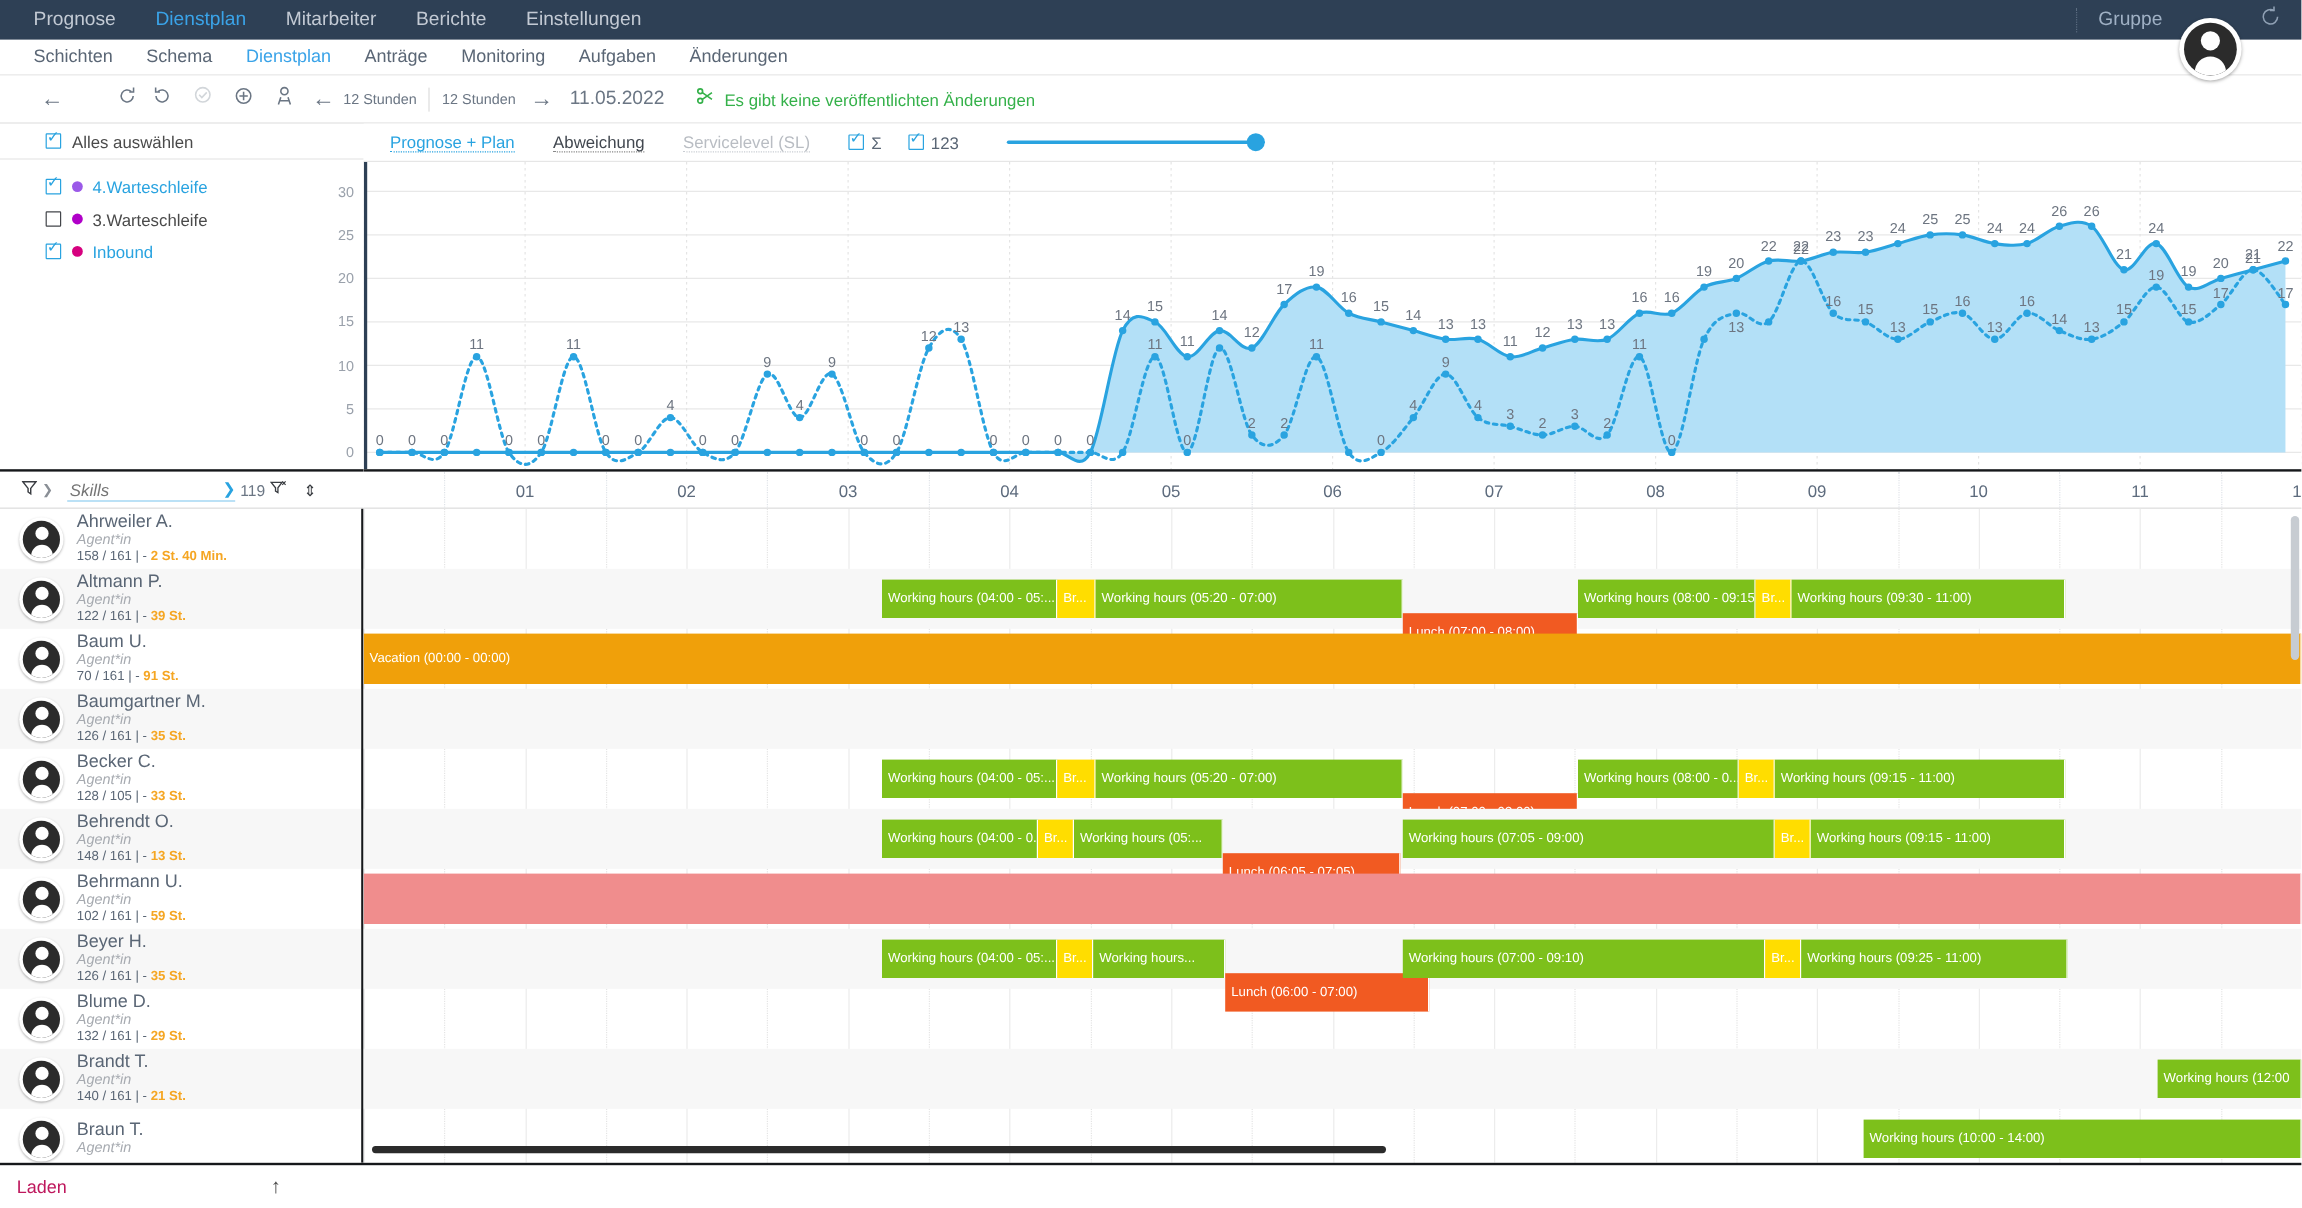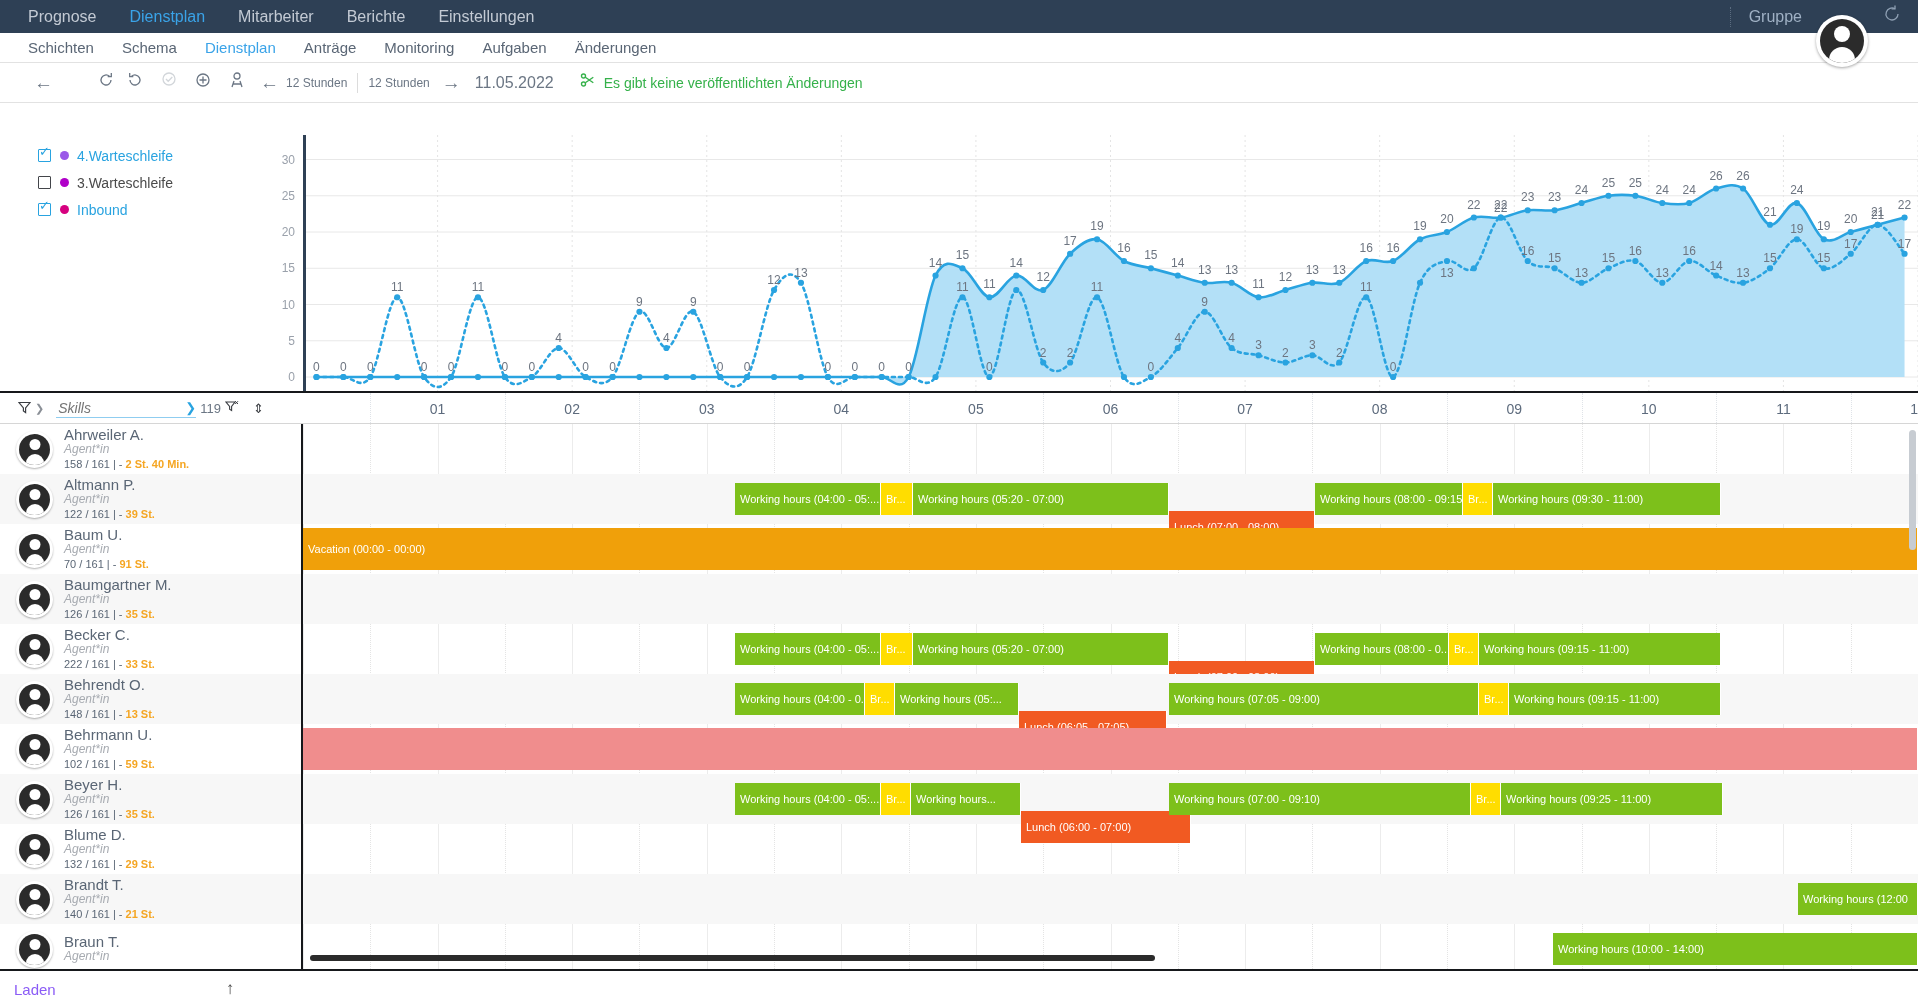--- a/index.html
+++ b/index.html
@@ -164,21 +164,21 @@
 
   
   .vscroll { position:absolute; right:2px; top:430px; width:7px; height:120px; background:#c7ccd2; border-radius:4px;}
   .hscroll { position:absolute; left:310px; top:955px; width:845px; height:6px; background:#2b2b2b; border-radius:3px;}
 
   
   .footer {
     position:absolute; left:0; bottom:0; width:1918px; height:38px; background:#fff;
     border-top:2px solid #16181b; display:flex; align-items:center; padding-left:14px;
   }
-  .footer .ld { font-size:15px; color:#8b5cf6; }
+  .footer .ld { font-size:15px; color:#be185d; }
   .footer .up { margin-left:170px; font-size:17px; color:#4a4a4a; }
   .chart-lbl { position:absolute; font-size:12px; color:#6d7581; transform:translate(-50%,-100%); white-space:nowrap;}
 </style>
 </head>
 <body>
 
 <div id="app">
 
   <div class="topnav">
     <div class="item">Prognose</div>
@@ -262,40 +262,62 @@
     <div class="tb-ico green" style="margin-left:26px">
       <svg width="16" height="16" viewBox="0 0 16 16" fill="none" stroke="#35b14a" stroke-width="1.4">
         <circle cx="3.5" cy="4" r="2"></circle>
           <circle cx="3.5" cy="12" r="2"></circle>
           <path d="M5.3 5.2l8 5.6M5.3 10.8l8-5.6"></path>
       </svg>
     </div>
     <div class="tb-msg">Es gibt keine veröffentlichten Änderungen</div>
   </div>
 
+  <div class="selrow">
+    <span class="cb blue" style="border-color:#29a3e0"></span>
+    <span class="lbl">Alles auswählen</span>
+  </div>
   <div class="leftpad"></div>
 
   <div class="queues">
     <div class="qrow">
       <span class="cb blue"></span>
       <span class="dot" style="background:#9b59e8"></span>
       <span class="qlbl on">4.Warteschleife</span>
     </div>
     <div class="qrow">
       <span class="cb"></span>
       <span class="dot" style="background:#b000c8"></span>
       <span class="qlbl off">3.Warteschleife</span>
     </div>
     <div class="qrow">
       <span class="cb blue"></span>
       <span class="dot" style="background:#d6007f"></span>
       <span class="qlbl on">Inbound</span>
     </div>
   </div>
 
+  <div class="charthdr">
+    <div style="width:22px"></div>
+    <div class="tab link">Prognose + Plan</div>
+    <div class="tab plain">Abweichung</div>
+    <div class="tab dim">Servicelevel (SL)</div>
+    <div class="cbitem">
+      <span class="cb blue"></span>
+      <span>Σ</span>
+    </div>
+    <div class="cbitem">
+      <span class="cb blue"></span>
+      <span>123</span>
+    </div>
+    <div class="sliderwrap">
+      <div class="track"></div>
+      <div class="knob"></div>
+    </div>
+  </div>
 
   <div class="chartbox">
     <div class="axisborder"></div>
     <svg id="chart-svg" width="1615" height="256">
         <line x1="0" y1="242" x2="1615" y2="242" stroke="#e8e8e8" stroke-width="1"></line>
         <line x1="0" y1="205.75" x2="1615" y2="205.75" stroke="#e8e8e8" stroke-width="1"></line>
         <line x1="0" y1="169.5" x2="1615" y2="169.5" stroke="#e8e8e8" stroke-width="1"></line>
         <line x1="0" y1="133.25" x2="1615" y2="133.25" stroke="#e8e8e8" stroke-width="1"></line>
         <line x1="0" y1="97" x2="1615" y2="97" stroke="#e8e8e8" stroke-width="1"></line>
         <line x1="0" y1="60.75" x2="1615" y2="60.75" stroke="#e8e8e8" stroke-width="1"></line>
@@ -636,21 +658,21 @@
             <div class="hrs"><span class="mi">126 / 161 | - </span><b>35 St.</b></div>
           </div>
         </div>
         <div class="emprow">
           <div class="av">
             <div class="in"></div>
           </div>
           <div>
             <div class="nm">Becker C.</div>
             <div class="rl">Agent*in</div>
-            <div class="hrs"><span class="mi">222 / 161 | - </span><b>33 St.</b></div>
+            <div class="hrs"><span class="mi">128 / 105 | - </span><b>33 St.</b></div>
           </div>
         </div>
         <div class="emprow alt">
           <div class="av">
             <div class="in"></div>
           </div>
           <div>
             <div class="nm">Behrendt O.</div>
             <div class="rl">Agent*in</div>
             <div class="hrs"><span class="mi">148 / 161 | - </span><b>13 St.</b></div>

